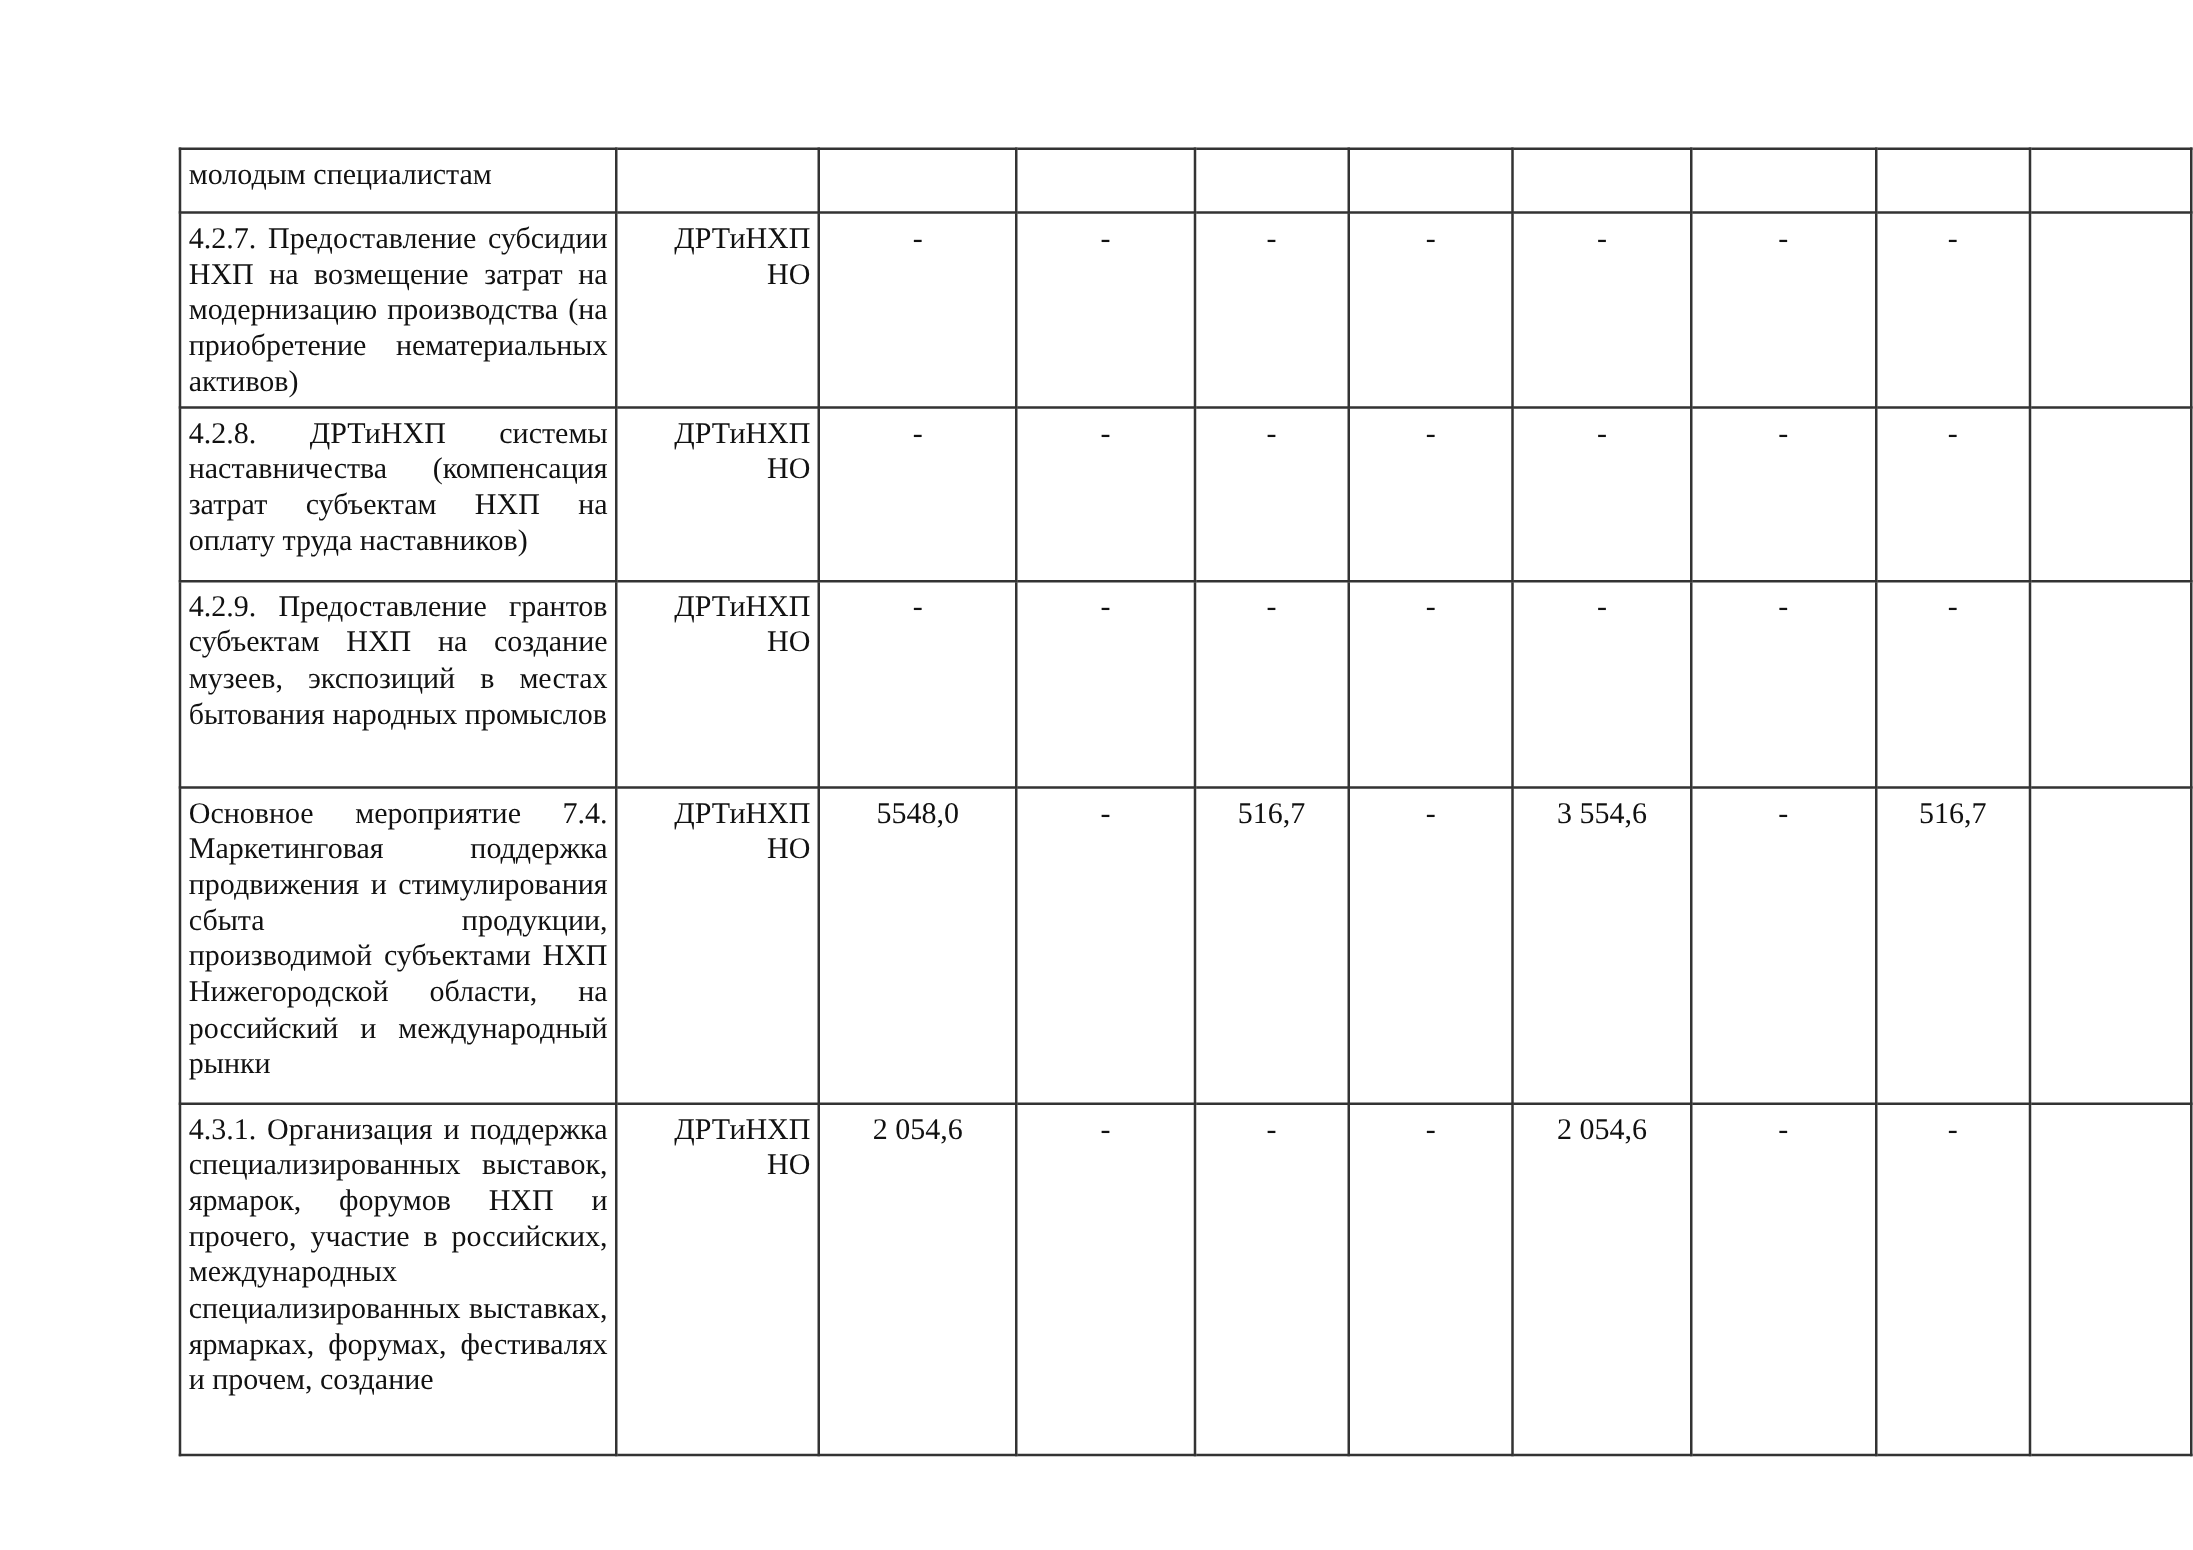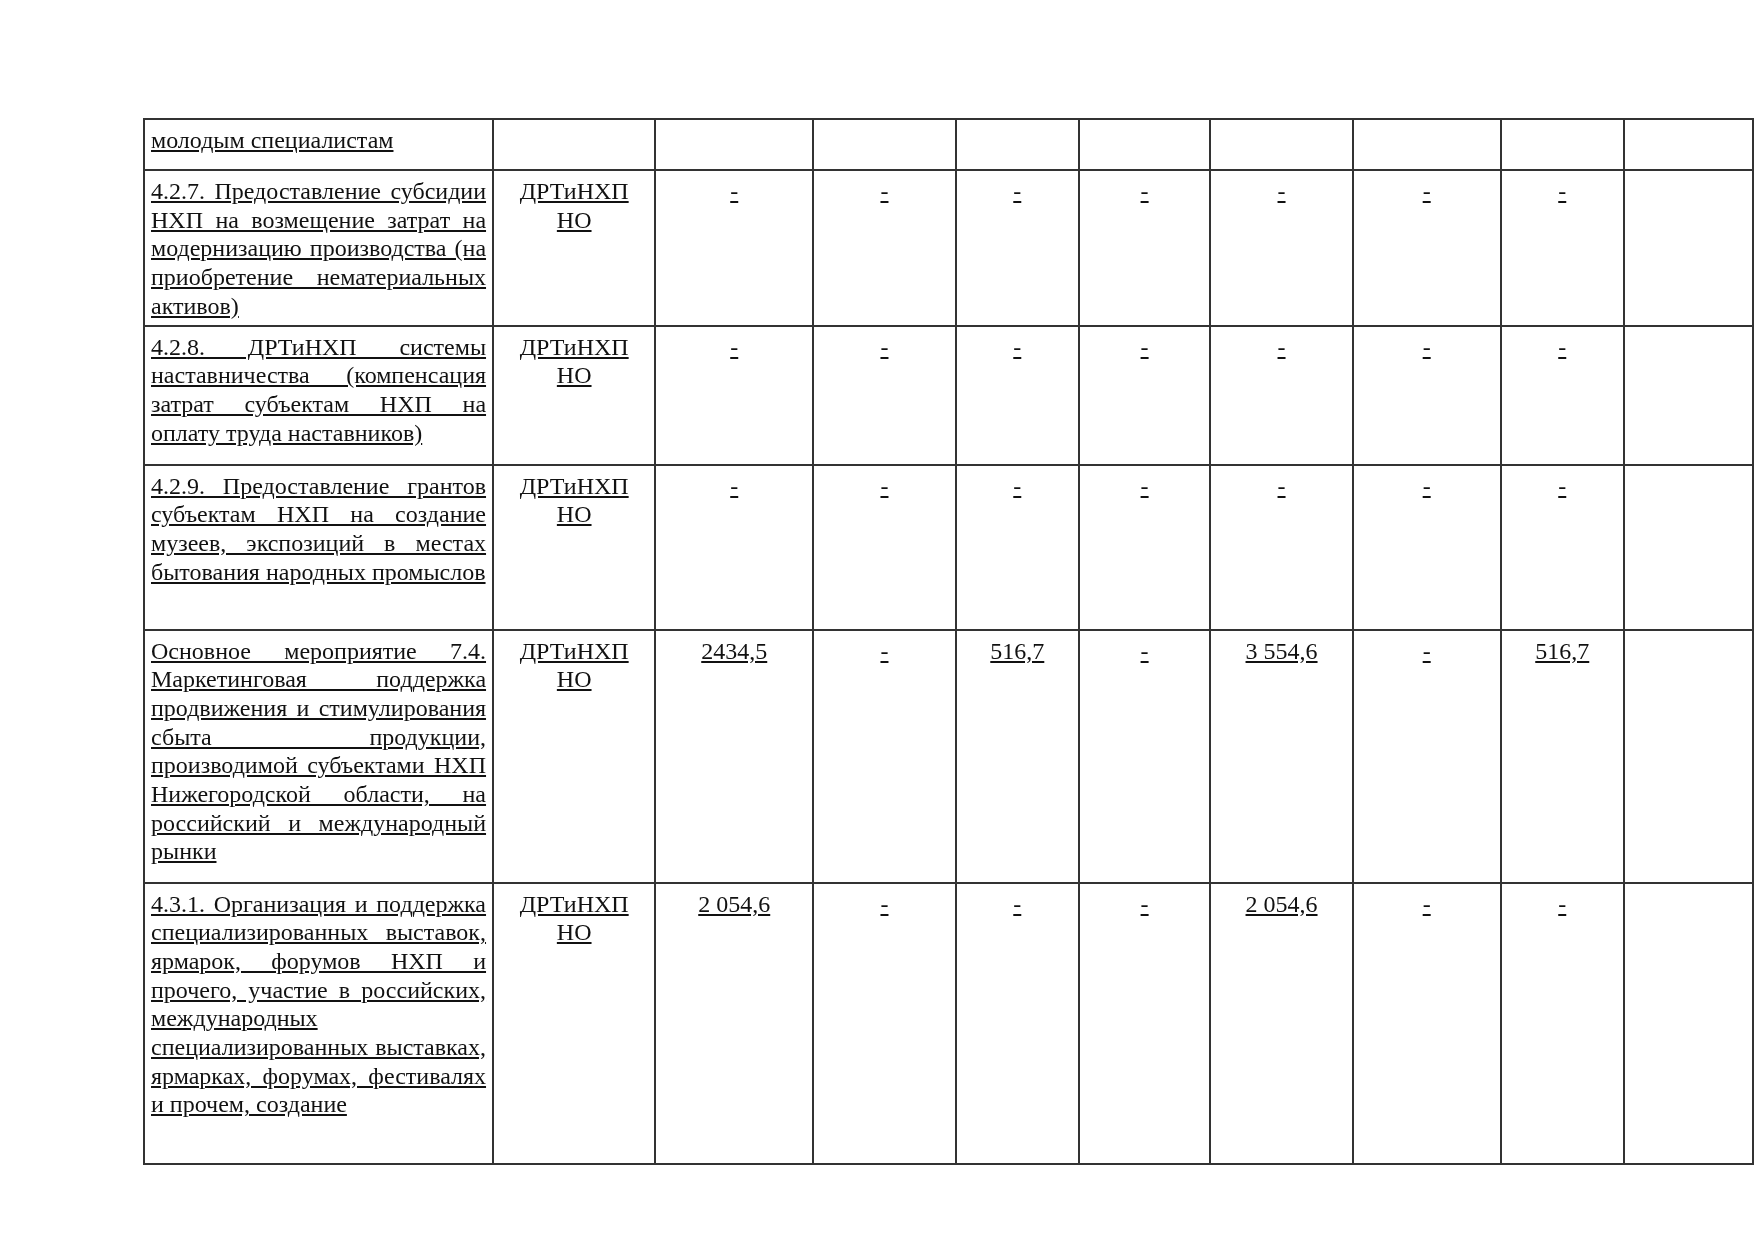--- a/index.html
+++ b/index.html
@@ -23,35 +23,34 @@
       background: #ffffff;
     }
     table.doc-table {
       position: absolute;
       left: 143px;
       top: 118px;
       border-collapse: collapse;
       table-layout: fixed;
       font-size: 24px;
       line-height: 28.7px;
-      text-decoration: underline;
     }
     table.doc-table td {
       border: 2px solid #333333;
       vertical-align: top;
       padding: 6px 6px 4px 6px;
       overflow: hidden;
     }
     td.c-text {
       text-align: justify;
       text-align-last: left;
       hyphens: none;
     }
     td.c-exec {
-      text-align: center;
+      text-align: right;
     }
     td.c-num {
       text-align: center;
     }
     col.w0 { width: 360px; }
     col.w1 { width: 166px; }
     col.w2 { width: 165px; }
     col.w3 { width: 154px; }
     col.w4 { width: 128px; }
     col.w5 { width: 142px; }
@@ -149,21 +148,21 @@
         <td class="c-num">-</td>
         <td class="c-num"></td>
       </tr>
 
       <tr class="r4">
         <td class="c-text">Основное мероприятие 7.4. Маркетинговая поддержка продвижения и стимулирования сбыта продукции, производимой субъектами НХП Нижегородской области, на российский и международный рынки</td>
         <td class="c-exec">
           <span class="exec-line">ДРТиНХП</span>
           <span class="exec-line">НО</span>
         </td>
-        <td class="c-num">2434,5</td>
+        <td class="c-num">5548,0</td>
         <td class="c-num">-</td>
         <td class="c-num">516,7</td>
         <td class="c-num">-</td>
         <td class="c-num">3 554,6</td>
         <td class="c-num">-</td>
         <td class="c-num">516,7</td>
         <td class="c-num"></td>
       </tr>
 
       <tr class="r5">

